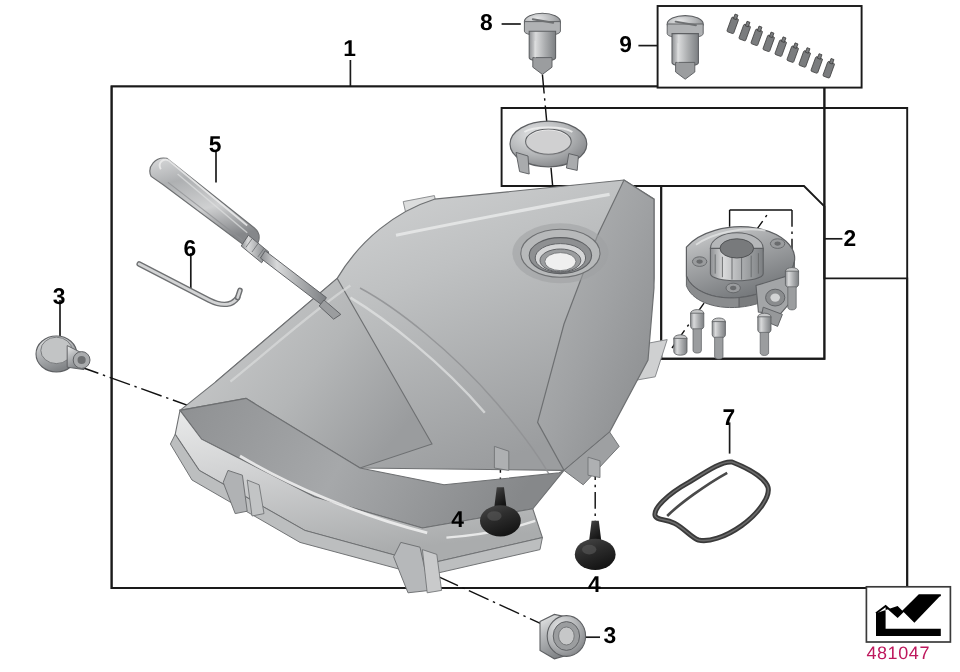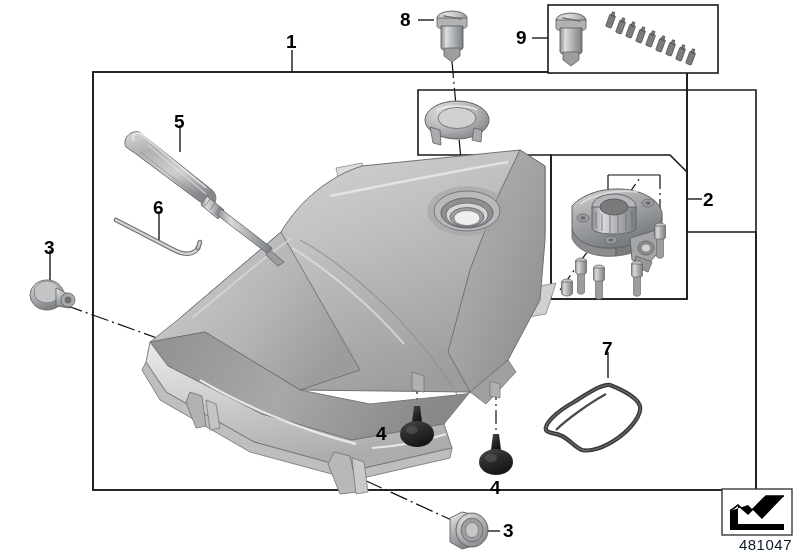--- a/index.html
+++ b/index.html
@@ -28,24 +28,24 @@
     color: #000000;
     line-height: 1;
     white-space: nowrap;
     letter-spacing: 0px;
   }
   #diagram-number {
     position: absolute;
     left: 722px;
     top: 536px;
     width: 70px;
-    text-align: right;
+    text-align: left;
     font-family: "Liberation Sans", sans-serif;
     font-size: 15px;
-    color: #0f172a;
+    color: #be185d;
     letter-spacing: 0.5px;
   }
 </style>
 </head>
 <body>
 
 <div id="sheet">
 
   <svg id="art" viewBox="0 0 800 560">
     <defs>

